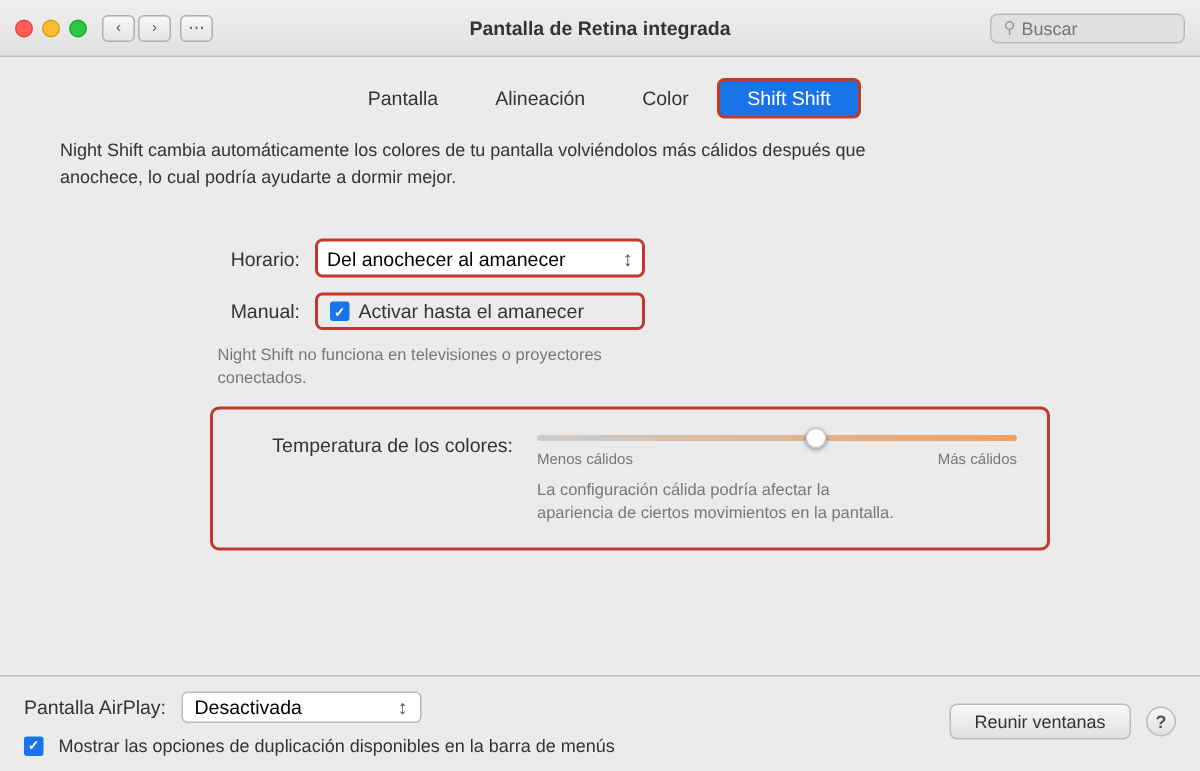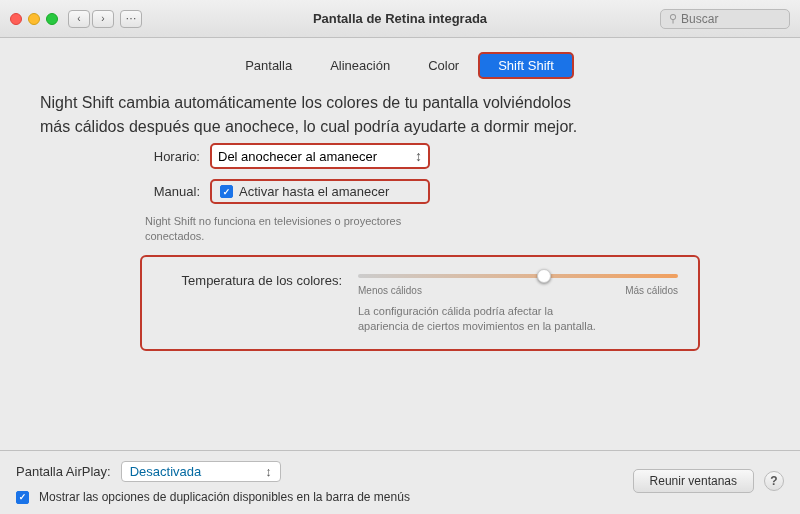--- a/index.html
+++ b/index.html
@@ -141,24 +141,24 @@
 
     
     .content-area {
       flex: 1;
       padding: 0 40px;
       display: flex;
       flex-direction: column;
     }
 
     .description-text {
-      font-size: 16px;
+      font-size: 12px;
       color: #333;
       line-height: 1.5;
-      margin-bottom: 4px;
+      margin-bottom: 32px;
       max-width: 560px;
     }
 
     
     .setting-row {
       display: flex;
       align-items: center;
       margin-bottom: 10px;
     }
     .setting-label {
@@ -325,21 +325,21 @@
       align-items: center;
       background: white;
       border: 1px solid #bbb;
       border-radius: 4px;
       padding: 2px 8px;
       width: 160px;
       cursor: pointer;
     }
     .airplay-dropdown-value {
       font-size: 13px;
-      color: #0369a1;
+      color: #000000;
       flex: 1;
     }
     .airplay-dropdown-arrow {
       font-size: 13px;
       color: #555;
     }
     .checkbox-row {
       display: flex;
       align-items: center;
       gap: 10px;

